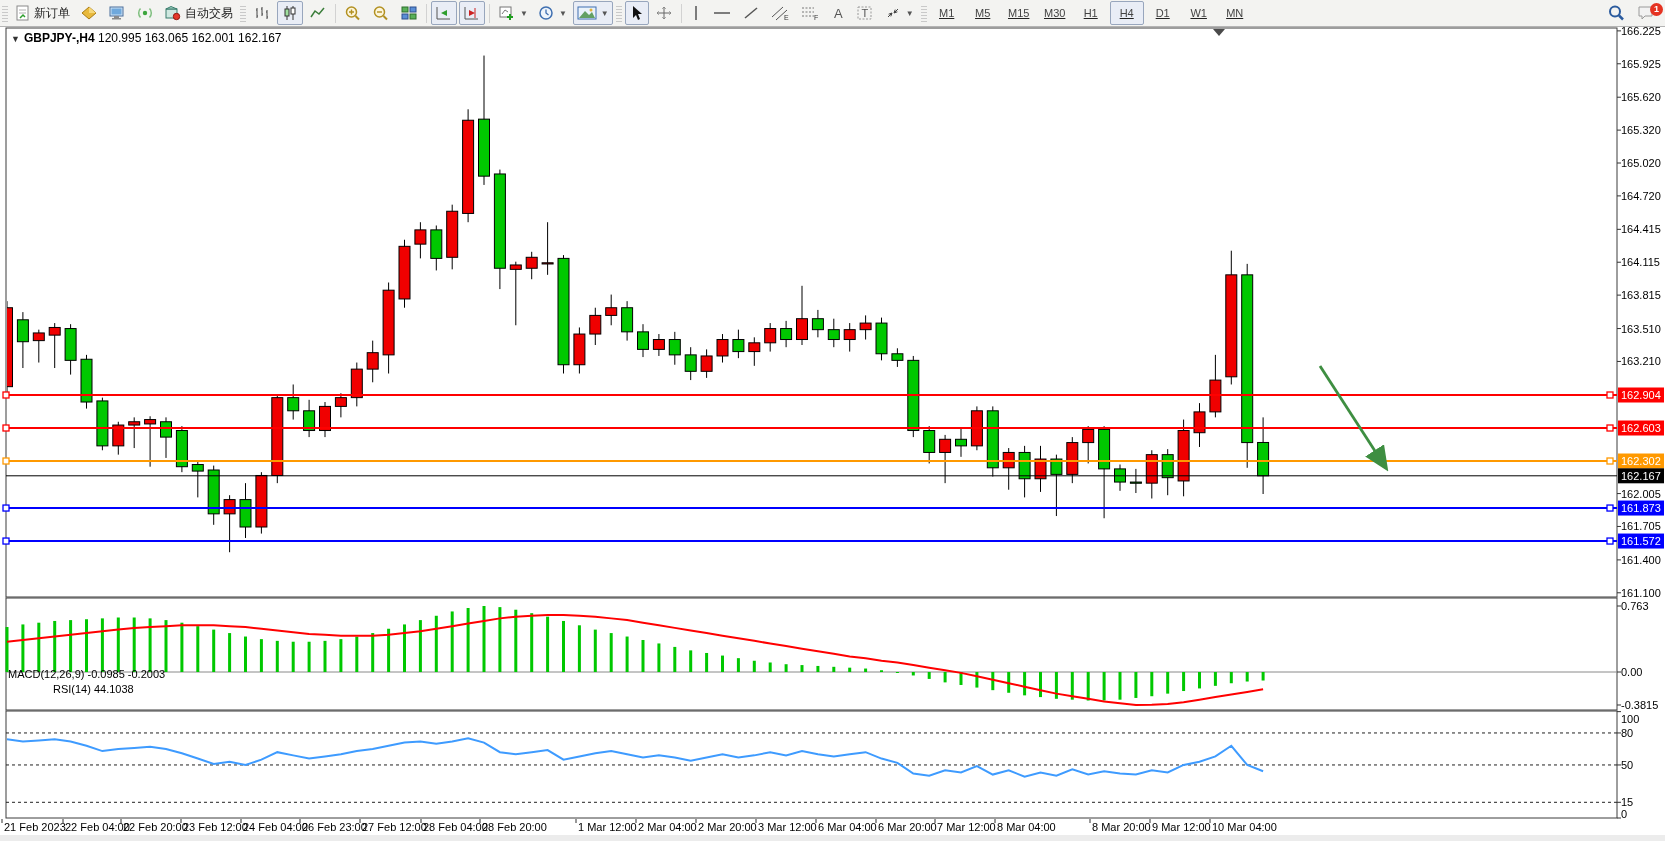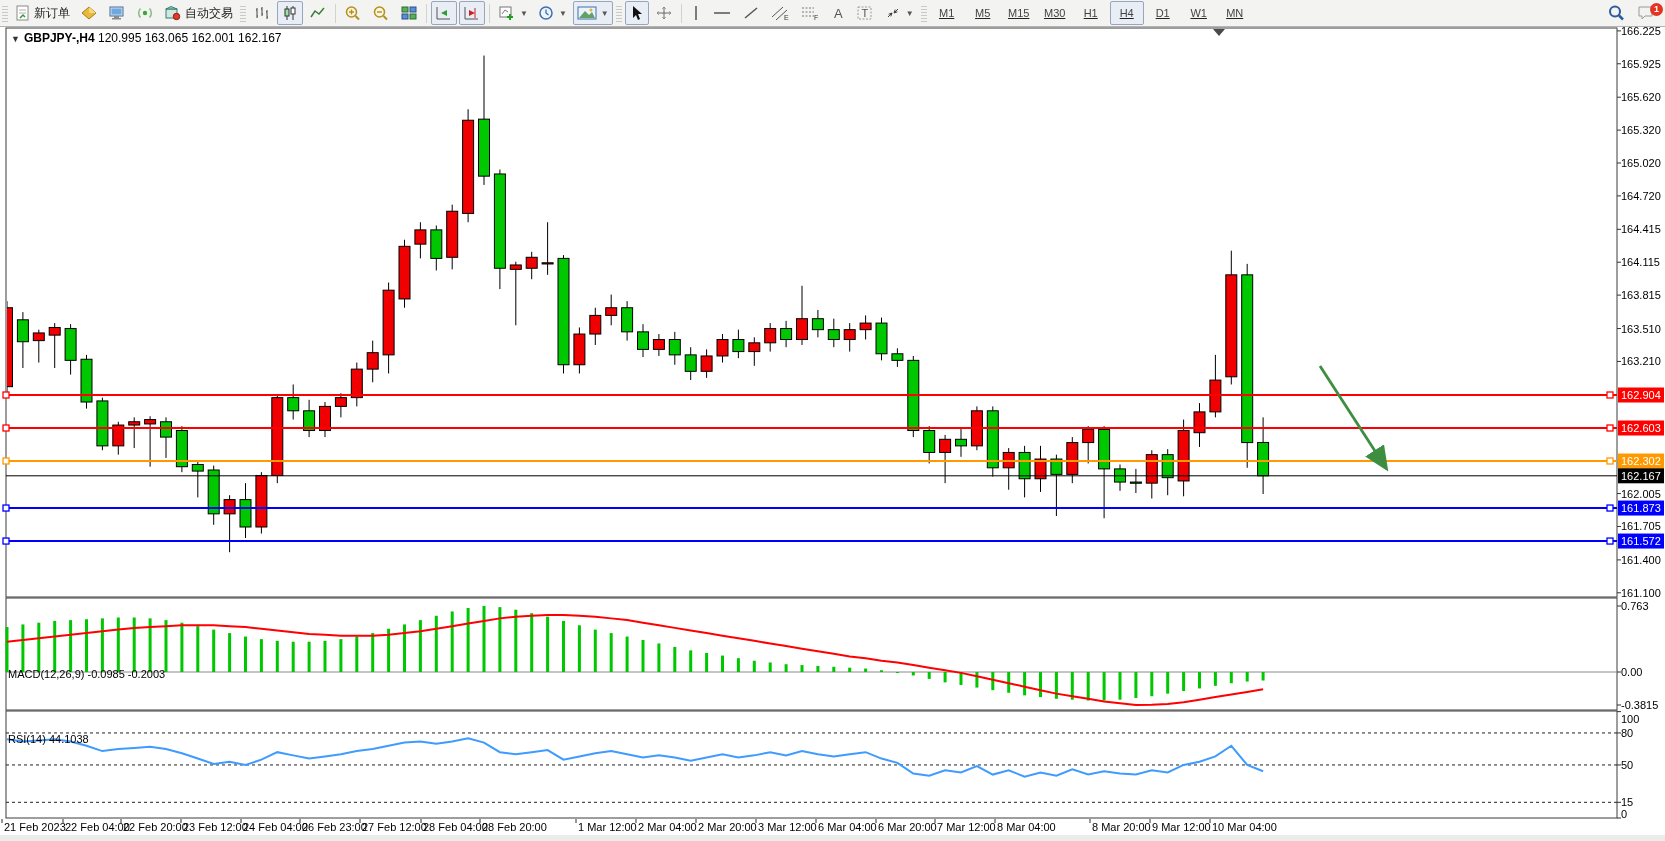--- a/index.html
+++ b/index.html
@@ -17,21 +17,21 @@
   .tf{min-width:24px;justify-content:center;color:#444;font-size:11px;padding:0 4px;}
   .caret{font-size:8px;color:#555;margin-left:1px;}
   #right-icons{position:absolute;right:4px;top:0;height:26px;display:flex;align-items:center;}
   .badge{position:absolute;top:1px;right:-4px;background:#e53322;color:#fff;border-radius:8px;
     min-width:13px;height:13px;font-size:9px;line-height:13px;text-align:center;font-weight:bold;}
   
   #chart-header{position:absolute;left:11px;top:31px;font-size:12px;color:#000;z-index:4;}
   #chart-header .tri{font-size:9px;color:#333;margin-right:4px;}
   .ind-label{position:absolute;left:8px;font-size:11px;color:#000;z-index:4;}
   #macd-label{top:636px;margin-top:32px;}
-  #rsi-label{top:733px;}
+  #rsi-label{top:683px;padding-left:45px;}
   svg text{font-family:"Liberation Sans",sans-serif;}
 </style>
 </head>
 <body>
 
 <div id="stage">
 
   <div id="toolbar">
     <div class="grip"></div>
 

